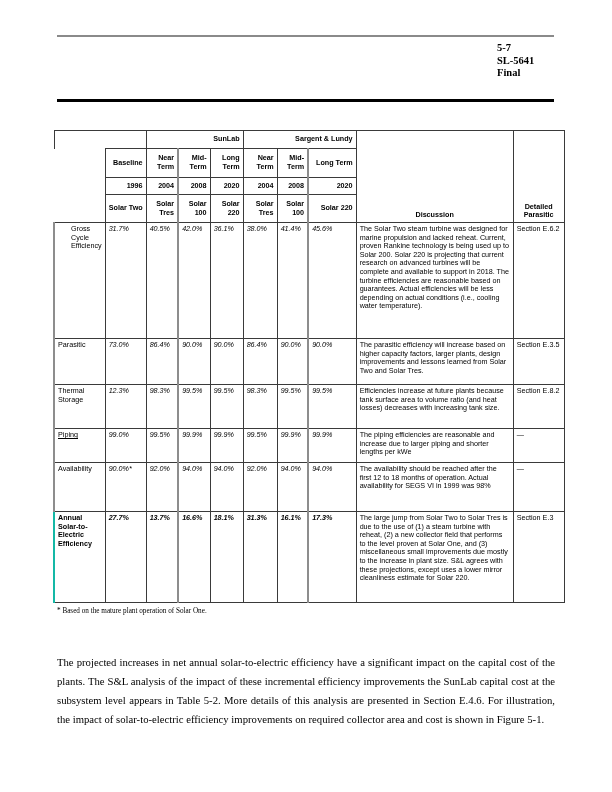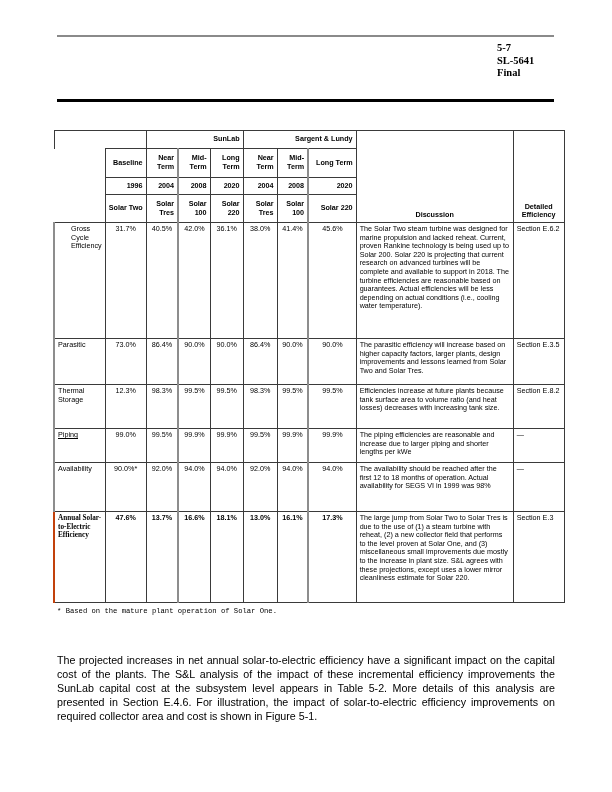--- a/index.html
+++ b/index.html
@@ -8,27 +8,27 @@
   .rule-bottom { position: absolute; left: 57px; top: 99px; width: 497px; height: 3px; background: #000; }
   .header-block { position: absolute; left: 497px; top: 42px; font-family: "Liberation Serif", serif; font-weight: bold; font-size: 10.5px; line-height: 12.5px; }
   .header-block div { white-space: nowrap; }
 
   table.eff { position: absolute; left: 53px; top: 130px; border-collapse: collapse; font-family: "Liberation Sans", sans-serif; font-size: 7.2px; line-height: 8.6px; table-layout: fixed; }
   table.eff td { border: 1px solid #3a3a3a; padding: 2px 3px; vertical-align: top; }
   table.eff td.c { text-align: right; vertical-align: middle; font-weight: bold; }
   table.eff td.blank { border-top: 1px solid #3a3a3a; border-left: 1px solid #3a3a3a; border-bottom: none; border-right: 1px solid #3a3a3a; }
   table.eff td.nobl { border-left: none; border-bottom: none; border-top: none; }
   table.eff td.hdisc { vertical-align: bottom; text-align: center; font-weight: bold; }
-  table.eff td.num { text-align: center; }
+  table.eff td.num { text-align: left; font-style: italic; }
   table.eff td.bold { font-weight: bold; }
   table.eff td.thick { border-left: 2px solid #8d8d8d; }
   table.eff td.lbl { text-align: left; }
 
-  .footnote { position: absolute; left: 57px; top: 607px; font-family: Liberation Mono, monospace; font-size: 7.2px; text-align: center; }
-  .body-para { position: absolute; left: 57px; top: 642px; width: 498px; font-family: Liberation Sans, sans-serif; font-size: 10.7px; line-height: 14px; text-align: justify; }
+  .footnote { position: absolute; left: 57px; top: 607px; font-family: Liberation Serif, serif; font-size: 7.2px; text-align: center; }
+  .body-para { position: absolute; left: 57px; top: 642px; width: 498px; font-family: Liberation Serif, serif; font-size: 10.7px; line-height: 19px; text-align: justify; }
 </style>
 </head>
 <body>
 
 <div class="rule-top"></div>
 <div class="header-block">
   <div>5-7</div>
   <div>SL-5641</div>
   <div>Final</div>
 </div>
@@ -46,21 +46,21 @@
       <col style="width:48px">
       <col style="width:157px">
       <col style="width:51px">
   </colgroup>
   <tbody>
       <tr style="height:18px">
     <td class="blank" colspan="2" style="border-bottom:none;"></td>
     <td class="c" colspan="3">SunLab</td>
     <td class="c" colspan="3">Sargent &amp; Lundy</td>
     <td class="hdisc" rowspan="4">Discussion</td>
-    <td class="hdisc" rowspan="4">Detailed Efficiency</td>
+    <td class="hdisc" rowspan="4">Detailed Parasitic</td>
   </tr>
   <tr style="height:29px">
     <td class="nobl" rowspan="3"></td>
     <td class="c">Baseline</td>
     <td class="c">Near Term</td>
     <td class="c thick">Mid-Term</td>
     <td class="c">Long Term</td>
     <td class="c">Near Term</td>
     <td class="c">Mid-Term</td>
     <td class="c thick">Long Term</td>
@@ -143,26 +143,26 @@
     <td class="num thick">94.0%</td>
     <td class="num">94.0%</td>
     <td class="num">92.0%</td>
     <td class="num">94.0%</td>
     <td class="num thick">94.0%</td>
     <td>The availability should be reached after the first 12 to 18 months of operation. Actual availability for SEGS VI in 1999 was 98%</td>
     <td>—</td>
   </tr>
 
   <tr style="height:91px">
-    <td class="lbl bold" style="border-left:2px solid #c2410c;font-family:Liberation Serif, serif;">Annual Solar-to-Electric Efficiency</td>
-    <td class="num bold">47.6%</td>
+    <td class="lbl bold" style="border-left:2px solid #14b8a6;">Annual Solar-to-Electric Efficiency</td>
+    <td class="num bold">27.7%</td>
     <td class="num bold">13.7%</td>
     <td class="num bold thick">16.6%</td>
     <td class="num bold">18.1%</td>
-    <td class="num bold">13.0%</td>
+    <td class="num bold">31.3%</td>
     <td class="num bold">16.1%</td>
     <td class="num bold thick">17.3%</td>
     <td>The large jump from Solar Two to Solar Tres is due to the use of (1) a steam turbine with reheat, (2) a new collector field that performs to the level proven at Solar One, and (3) miscellaneous small improvements due mostly to the increase in plant size. S&amp;L agrees with these projections, except uses a lower mirror cleanliness estimate for Solar 220.</td>
     <td>Section E.3</td>
   </tr>
 </tbody>
   </table>
 
 <div class="footnote">* Based on the mature plant operation of Solar One.</div>
 

